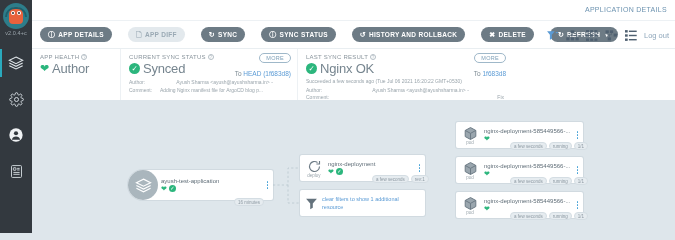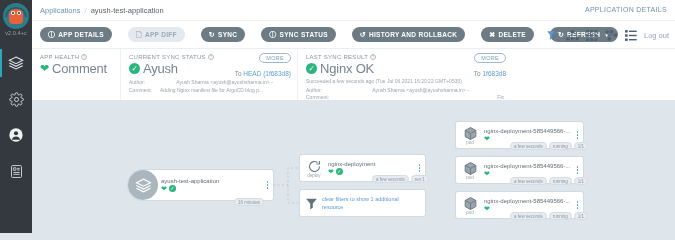--- a/index.html
+++ b/index.html
@@ -262,25 +262,20 @@
             <line x1="7" y1="16.5" x2="17" y2="16.5"></line>
           </svg>
         </span>
       </div>
     </div>
   </div>
 
   <div class="main">
 
     <div class="topbar">
-      <div class="crumbs">
-        <span class="crumb-link">Applications</span>
-        <span class="crumb-sep">/</span>
-        <span class="crumb-cur">ayush-test-application</span>
-      </div>
       <div class="page-title">APPLICATION DETAILS</div>
     </div>
 
     <div class="toolbar">
       <button class="btn">
         <span class="bico">ⓘ</span>
         <span>APP DETAILS</span>
       </button>
       <button class="btn muted">
         <span class="bico">🗋</span>
@@ -366,33 +361,33 @@
 
     <div class="status-strip">
 
       <div class="spanel p-health">
         <div class="sp-label">
           <span>APP HEALTH</span>
           <span class="qmark">?</span>
         </div>
         <div class="sp-value">
           <span class="heart">❤</span>
-          <span>Comment</span>
+          <span>Author</span>
         </div>
       </div>
 
       <div class="spanel p-sync">
         <div class="sp-label">
           <span>CURRENT SYNC STATUS</span>
           <span class="qmark">?</span>
         </div>
         <button class="more-btn">MORE</button>
         <div class="sp-value">
           <span class="checkbadge">✓</span>
-          <span>Ayush</span>
+          <span>Synced</span>
         </div>
         <div class="to-rev">
           <span>To </span><a>HEAD (1f683d8)</a>
         </div>
         <div class="kv">
           <div class="kv-row">
             <span class="kv-k">Author:</span>
             <span class="kv-v center">Ayush Sharma &lt;ayush@ayushsharma.in&gt; -</span>
           </div>
           <div class="kv-row">

